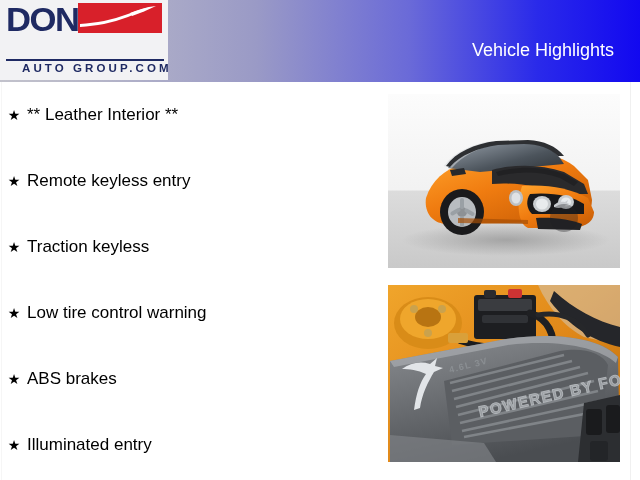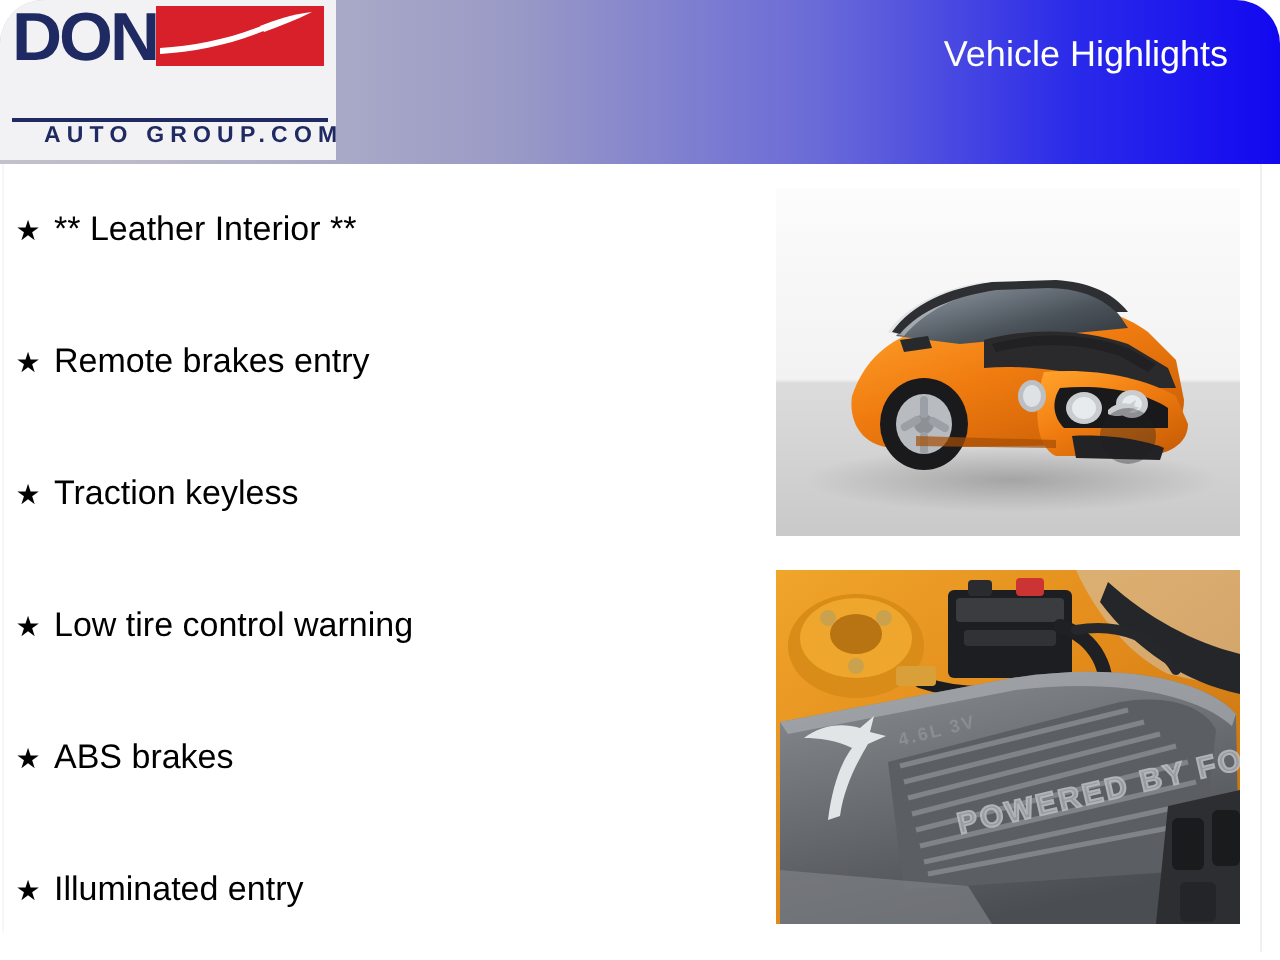--- a/index.html
+++ b/index.html
@@ -11,21 +11,20 @@
   body {
     font-family: "Liberation Sans", sans-serif;
   }
   #page {
     position: relative;
     width: 640px;
     height: 480px;
     background: #ffffff;
     overflow: hidden;
     box-sizing: border-box;
-    border-radius: 22px;
   }
   
   #header {
     position: absolute;
     left: 0;
     top: 0;
     width: 640px;
     height: 82px;
     background: linear-gradient(to right, #c2c2cc 0%, #b9b9c9 12%, #9a9ac6 40%, #6a6ad8 64%, #2a2aea 84%, #1208f0 100%);
     overflow: hidden;
@@ -88,21 +87,21 @@
     position: absolute;
     left: 6px;
     top: 59px;
     width: 158px;
     height: 2px;
     background: #1f2a63;
   }
   #header-title {
     position: absolute;
     right: 26px;
-    top: 17px;
+    top: 40px;
     color: #ffffff;
     font-size: 18px;
     font-family: "Liberation Sans", sans-serif;
     white-space: nowrap;
   }
   
   #content {
     position: absolute;
     left: 0;
     top: 82px;
@@ -197,21 +196,21 @@
 
   <div id="content">
 
     <ul id="highlights-list">
       <li class="highlight-item">
         <span class="star-icon">★</span>
         <span>** Leather Interior **</span>
       </li>
       <li class="highlight-item">
         <span class="star-icon">★</span>
-        <span>Remote brakes entry</span>
+        <span>Remote keyless entry</span>
       </li>
       <li class="highlight-item">
         <span class="star-icon">★</span>
         <span>Traction keyless</span>
       </li>
       <li class="highlight-item">
         <span class="star-icon">★</span>
         <span>Low tire control warning</span>
       </li>
       <li class="highlight-item">

